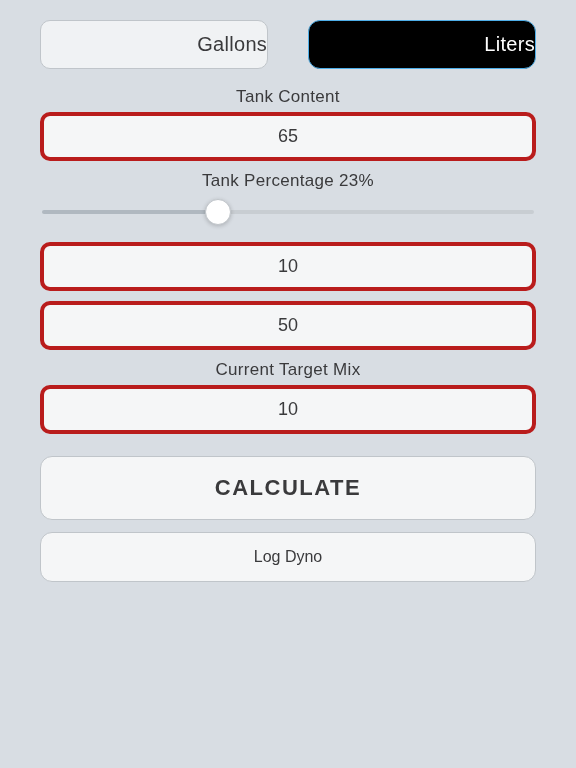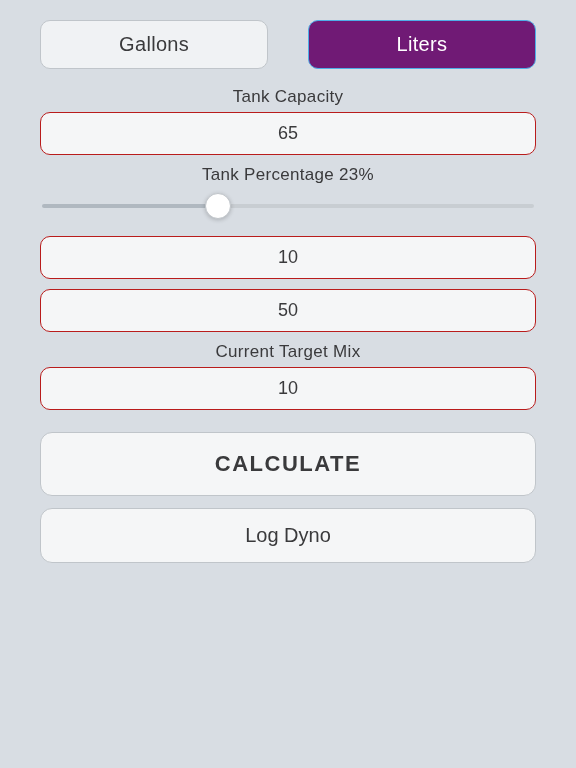--- a/index.html
+++ b/index.html
@@ -29,31 +29,33 @@
 
     .unit-btn {
       width: 46%;
       padding: 12px 0;
       font-size: 20px;
       font-weight: 400;
       border-radius: 10px;
       border: 1px solid #c0c5ca;
       cursor: pointer;
       letter-spacing: 0.3px;
+      text-align: right;
     }
 
     .unit-btn.inactive {
       background: #f0f2f4;
       color: #3a3a3c;
     }
 
     .unit-btn.active {
-      background: #701a75;
+      background: #000000;
       color: #ffffff;
       border-color: #4eaee8;
+      border-radius: 12px;
     }
 
     .field-group {
       width: 100%;
       margin-bottom: 10px;
     }
 
     .field-label {
       text-align: center;
       font-size: 17px;
@@ -62,21 +64,21 @@
       letter-spacing: 0.3px;
       font-weight: 400;
     }
 
     .field-input {
       width: 100%;
       padding: 10px 0;
       font-size: 18px;
       text-align: center;
       background: #f5f6f7;
-      border: 1px solid #b91c1c;
+      border: 4px solid #b91c1c;
       border-radius: 10px;
       color: #3a3a3c;
       outline: none;
       font-family: inherit;
     }
 
     .slider-container {
       width: 100%;
       padding: 4px 2px;
     }
@@ -114,40 +116,40 @@
       letter-spacing: 1.5px;
       cursor: pointer;
       margin-top: 12px;
       margin-bottom: 12px;
       font-family: inherit;
     }
 
     .log-btn {
       width: 100%;
       padding: 15px 0;
-      font-size: 20px;
+      font-size: 16px;
       font-weight: 400;
       border-radius: 12px;
       border: 1px solid #c0c5ca;
       background: #f5f6f7;
       color: #3a3a3c;
       cursor: pointer;
       font-family: inherit;
     }
   </style>
 </head>
 <body>
 
 <div class="unit-toggle">
   <button class="unit-btn inactive">Gallons</button>
   <button class="unit-btn active">Liters</button>
 </div>
 
 <div class="field-group">
-  <div class="field-label">Tank Capacity</div>
+  <div class="field-label">Tank Content</div>
   <input class="field-input" type="text" value="65" style="">
 </div>
 
 <div class="field-group">
   <div class="field-label">Tank Percentage 23%</div>
   <div class="slider-container">
     <input type="range" min="0" max="100" value="35" style="">
   </div>
 </div>
 

